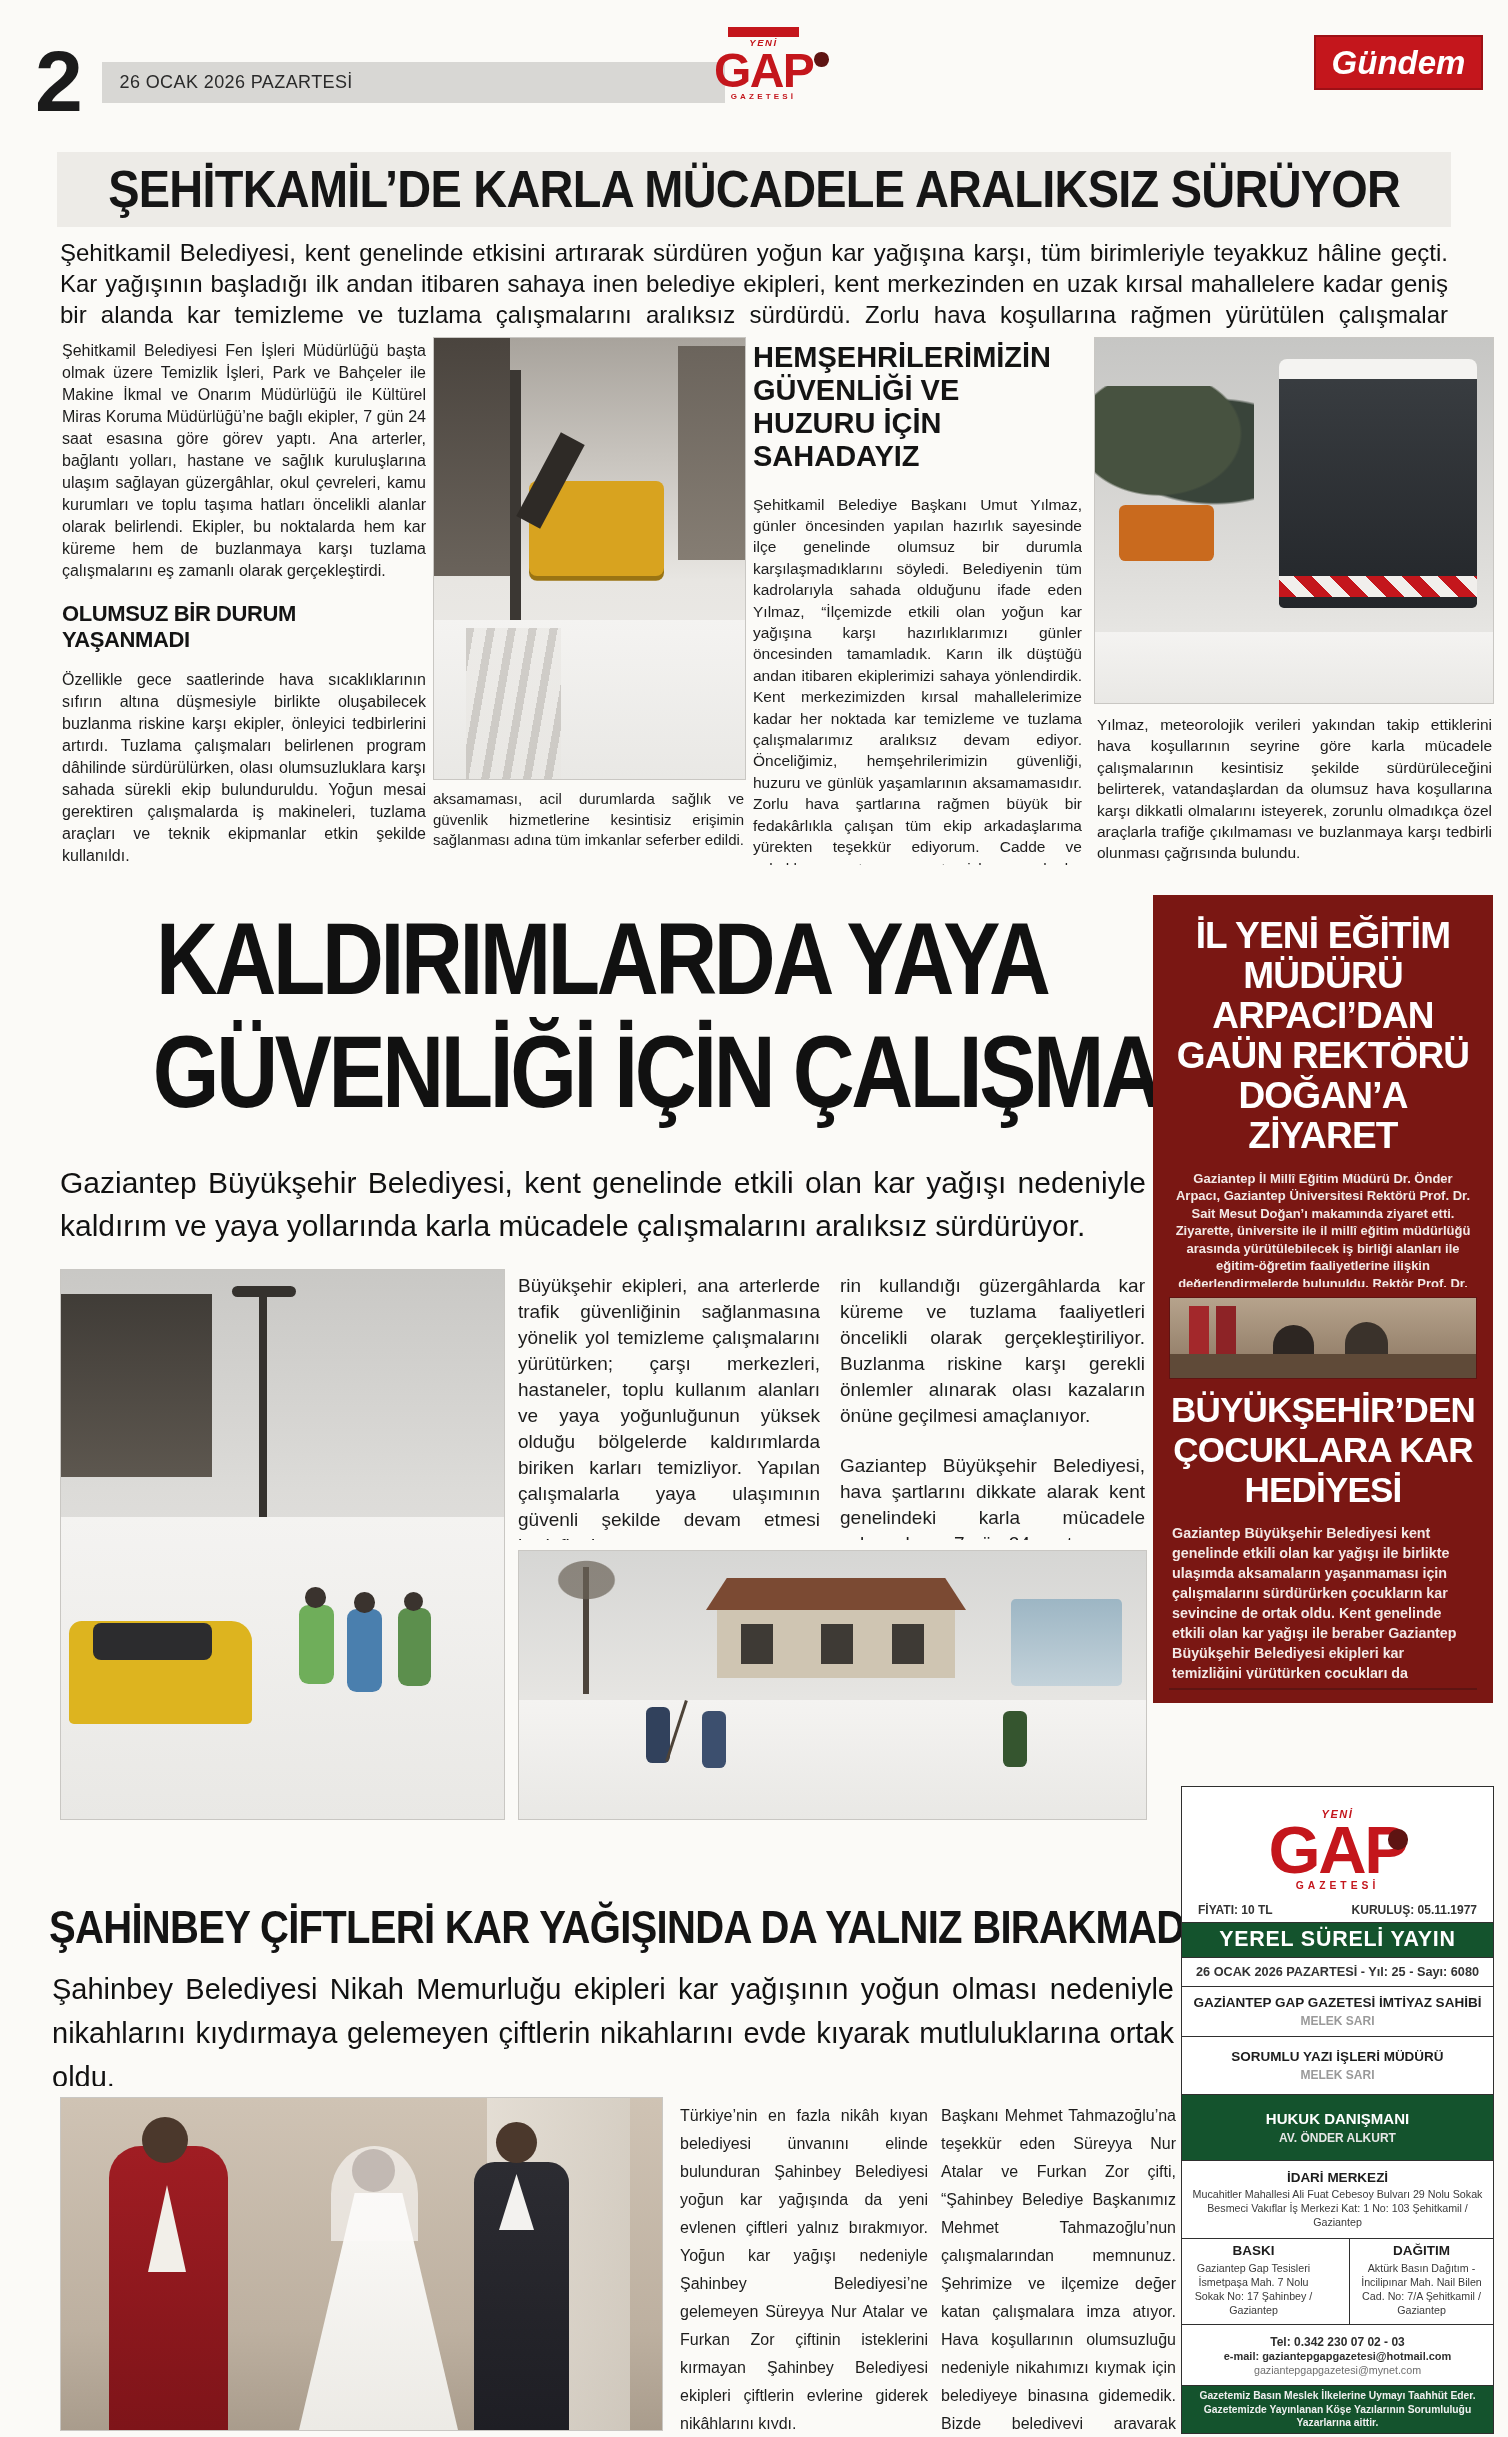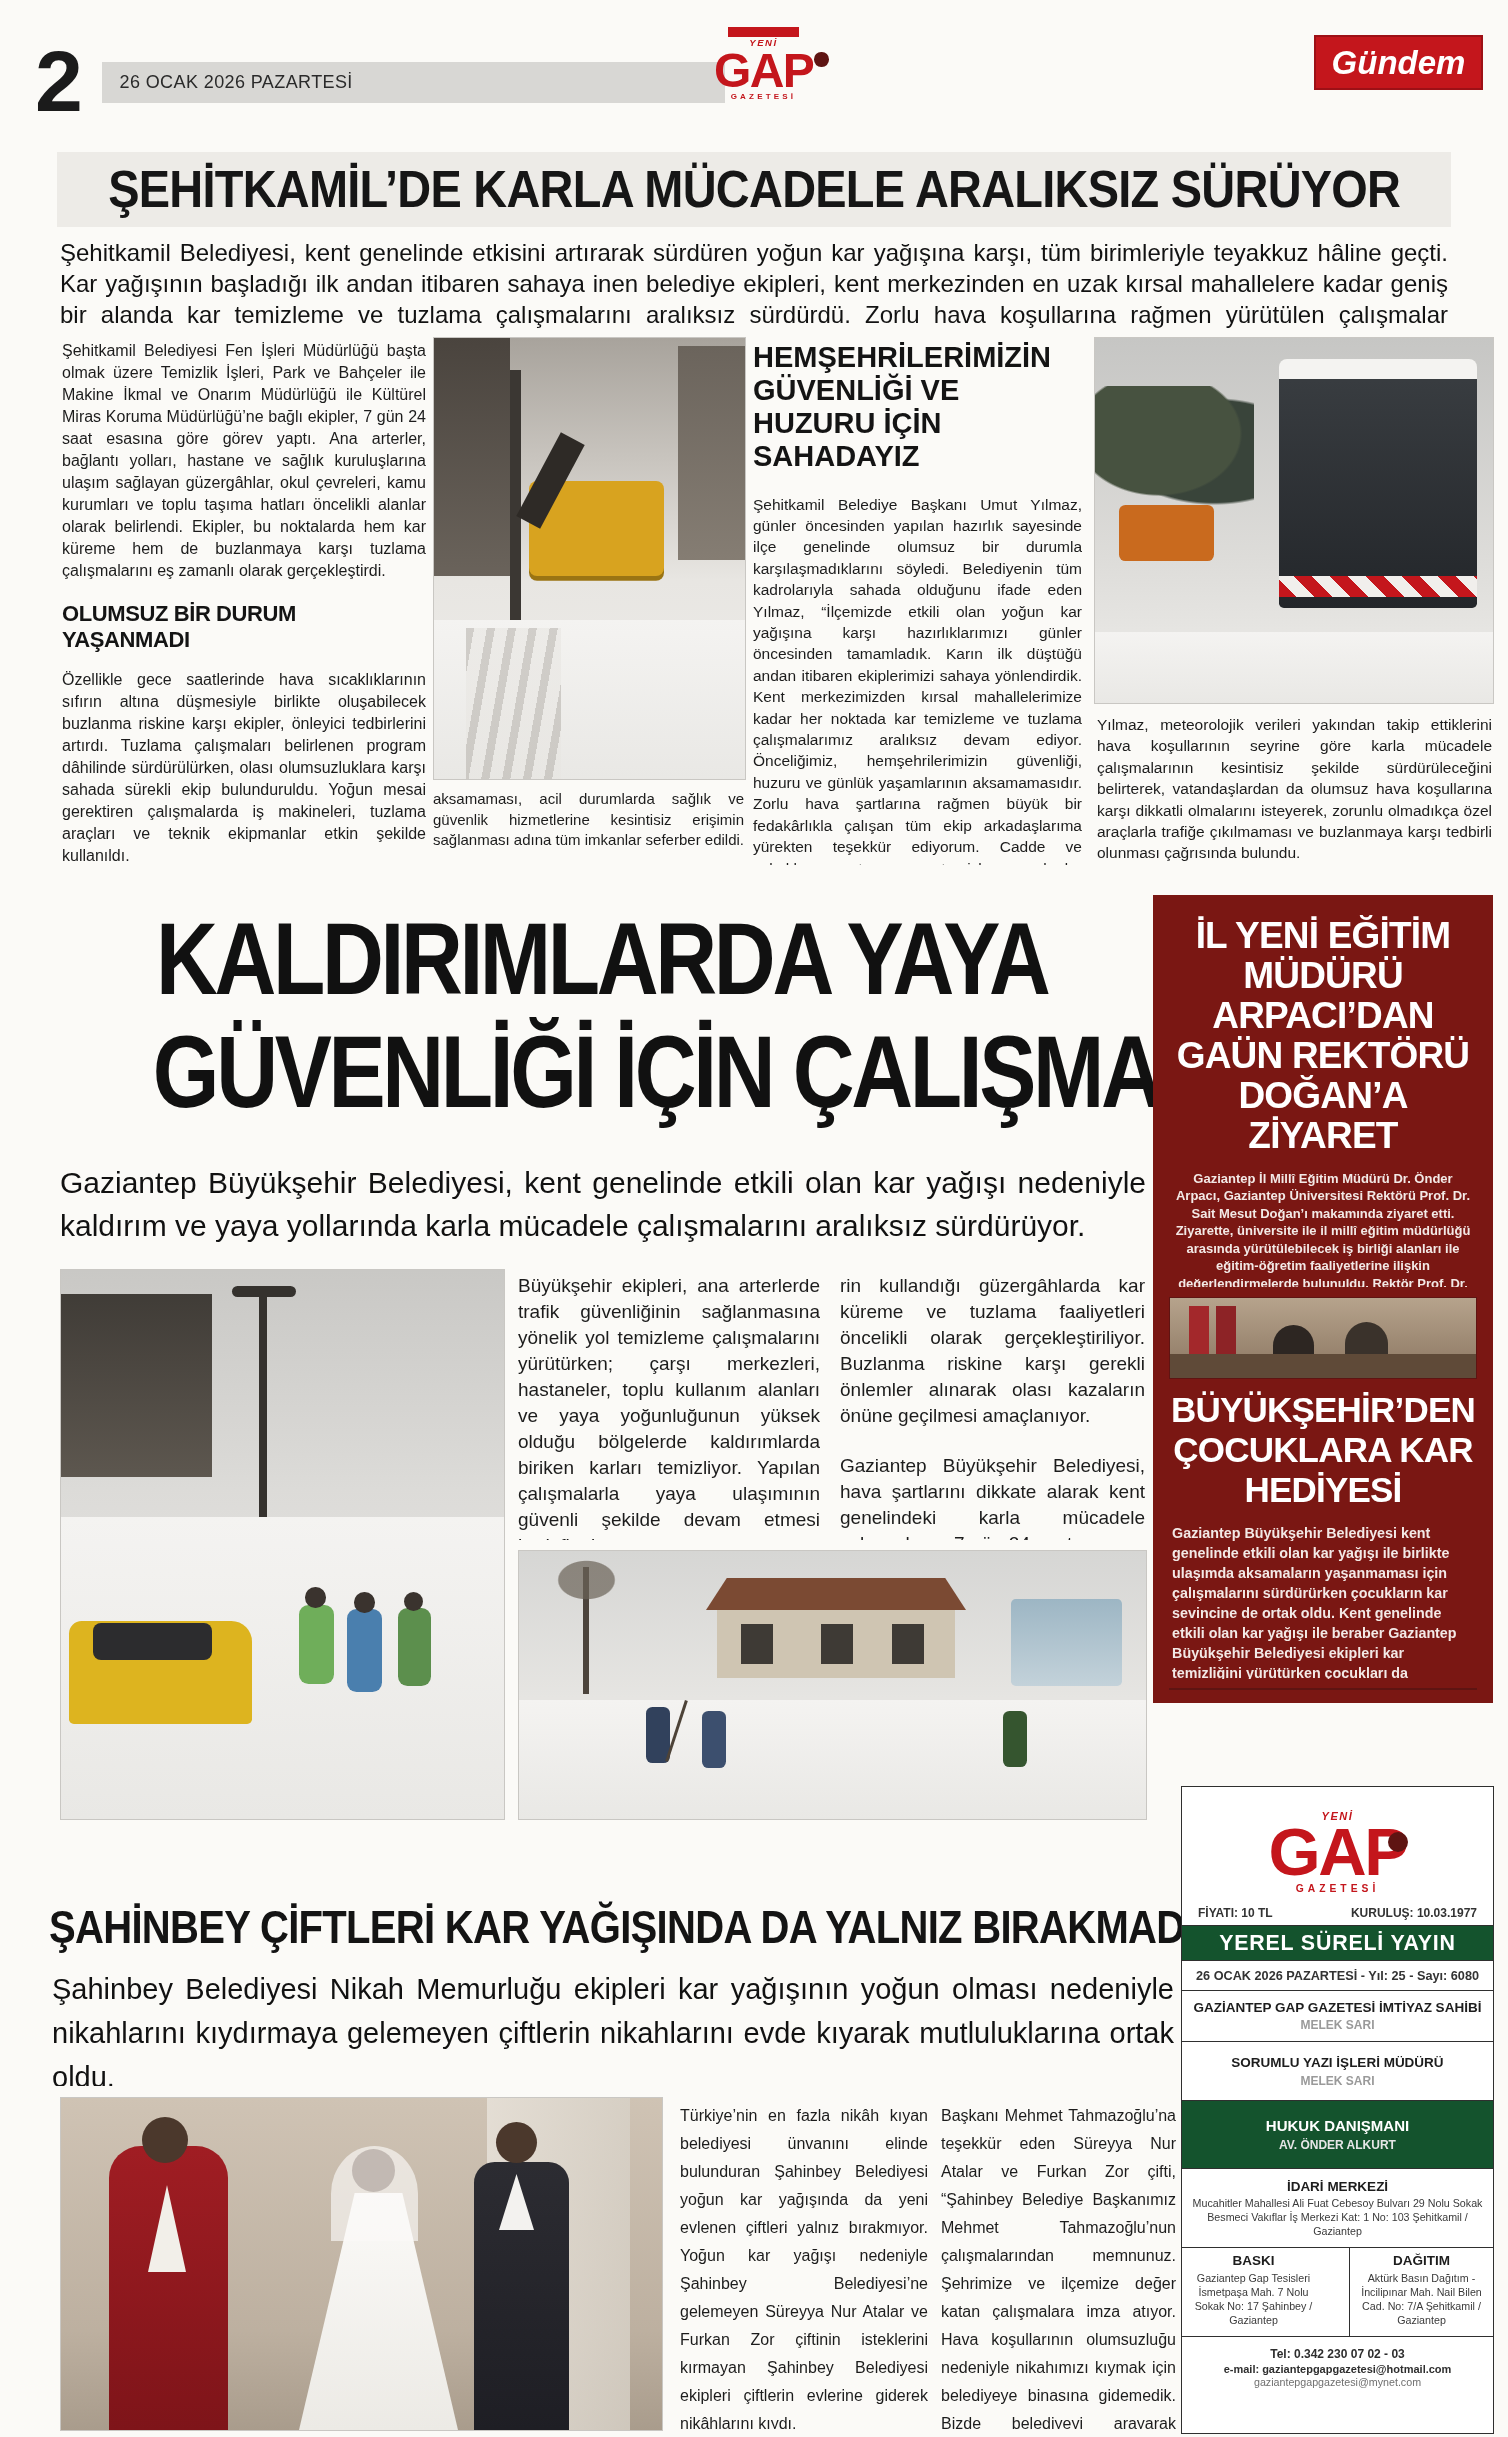--- a/index.html
+++ b/index.html
@@ -239,21 +239,21 @@
       <div style="position:relative;color:#c4161c;font-size:67px;font-weight:bold;line-height:.9;letter-spacing:-2.4px;">
         <span>GAP</span>
         <span class="owl" style="width:20.6px;height:20.6px;right:-1.6px;top:9.5px;"></span>
       </div>
       <div style="color:#c4161c;font-size:10.3px;font-weight:bold;letter-spacing:4px;margin-bottom:3.2px;">GAZETESİ</div>
     </div>
 
     <div class="imp-sec" style="height:25.4px;border-top:none;">
       <div class="pricebar">
         <span>FİYATI: 10 TL</span>
-        <span>KURULUŞ: 10.03.1977</span>
+        <span>KURULUŞ: 05.11.1977</span>
       </div>
     </div>
 
     <div class="imp-sec imp-gray" style="height:35px;">
       <span style="font-size:21.4px;font-weight:bold;letter-spacing:0.8px;">YEREL SÜRELİ YAYIN</span>
     </div>
 
     <div class="imp-sec" style="height:30px;">
       <span style="font-size:12.7px;font-weight:bold;color:#333;">26 OCAK 2026 PAZARTESİ - Yıl: 25 - Sayı: 6080</span>
     </div>
@@ -288,17 +288,20 @@
         <div class="imp-addr">Aktürk Basın Dağıtım - İncilipınar Mah. Nail Bilen Cad. No: 7/A Şehitkamil / Gaziantep</div>
       </div>
     </div>
 
     <div class="imp-sec" style="height:62px;">
       <div style="font-size:12px;font-weight:bold;color:#2e2e2e;">Tel: 0.342 230 07 02 - 03</div>
       <div style="font-size:11px;font-weight:bold;color:#2e2e2e;margin-top:1.6px;">e-mail: gaziantepgapgazetesi@hotmail.com</div>
       <div style="font-size:10.7px;color:#6f6f6f;margin-top:1.6px;">gaziantepgapgazetesi@mynet.com</div>
     </div>
 
+    <div class="imp-sec imp-gray" style="flex:1;">
+      <span style="font-size:10.3px;line-height:13.5px;font-weight:bold;color:#f0f0f0;">Gazetemiz Basın Meslek İlkelerine Uymayı Taahhüt Eder. Gazetemizde Yayınlanan Köşe Yazılarının Sorumluluğu Yazarlarına aittir.</span>
+    </div>
 
   </div>
 
 </div>
 
 
 </body></html>

